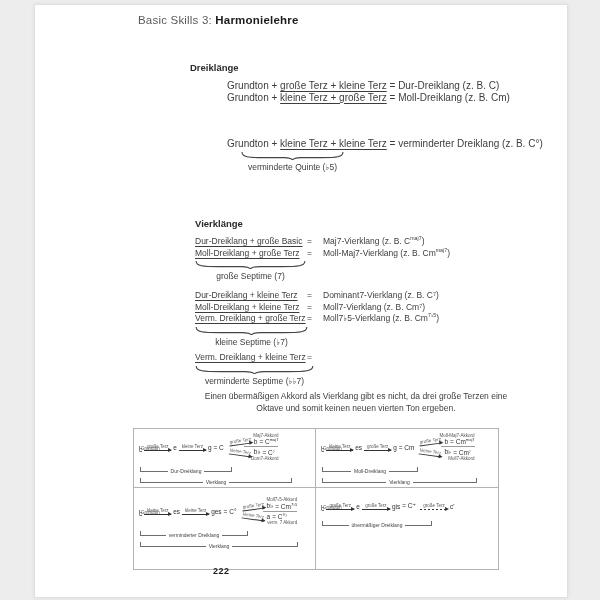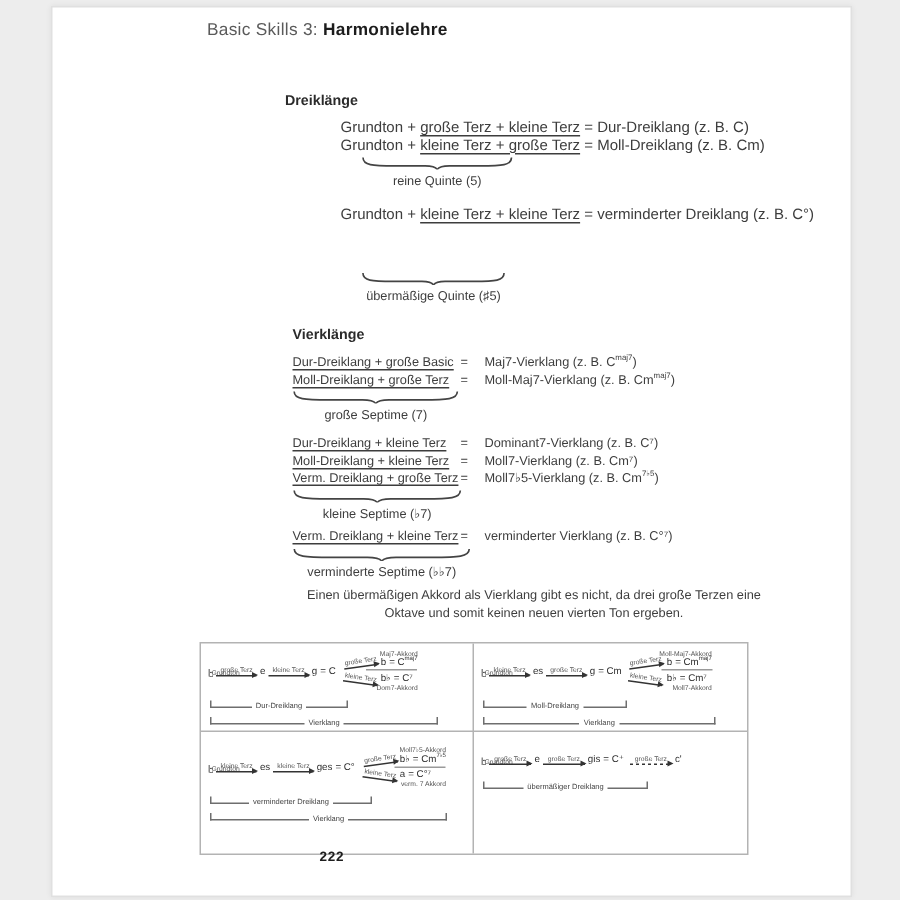--- a/index.html
+++ b/index.html
@@ -59,39 +59,33 @@
 
 <div class="abs header">
   <span>Basic Skills 3: </span><span class="bold">Harmonielehre</span>
 </div>
 
 <div class="abs h2" style="left:190px;top:62px">Dreiklänge</div>
 
 <div class="abs" style="left:195px;top:80px">
   <div class="fline"><span>Grundton + </span><span class="u">große Terz + kleine Terz</span><span> = Dur-Dreiklang (z. B. C)</span></div>
   <div class="fline"><span>Grundton + </span><span class="u">kleine Terz + große Terz</span><span> = Moll-Dreiklang (z. B. Cm)</span></div>
-  <div class="bwrap" style="margin-left:46px;width:101px">
+</div>
+
+<div class="abs" style="left:195px;top:138px">
+  <div class="fline"><span>Grundton + </span><span class="u">kleine Terz + kleine Terz</span><span> = verminderter Dreiklang (z. B. C°)</span></div>
+  <div class="bwrap" style="margin-left:46px;width:103px">
     <svg class="brace" viewBox="0 0 100 10" preserveAspectRatio="none">
         <path d="M1,0 C1,6.5 7,7 22,7 L42,7 C46.5,7 48.7,7.6 50,10 C51.3,7.6 53.5,7 58,7 L78,7 C93,7 99,6.5 99,0" fill="none" stroke="#444" stroke-width="1.1" stroke-linecap="round" vector-effect="non-scaling-stroke"></path>
       </svg>
-    <div class="blabel">reine Quinte (5)</div>
-  </div>
-</div>
-
-<div class="abs" style="left:195px;top:138px">
-  <div class="fline"><span>Grundton + </span><span class="u">kleine Terz + kleine Terz</span><span> = verminderter Dreiklang (z. B. C°)</span></div>
+    <div class="blabel">verminderte Quinte (♭5)</div>
+  </div>
 </div>
 
 <div class="abs" style="left:195px;top:180px">
-  <div class="bwrap" style="margin-left:46px;width:96px">
-    <svg class="brace" viewBox="0 0 100 10" preserveAspectRatio="none">
-        <path d="M1,0 C1,6.5 7,7 22,7 L42,7 C46.5,7 48.7,7.6 50,10 C51.3,7.6 53.5,7 58,7 L78,7 C93,7 99,6.5 99,0" fill="none" stroke="#444" stroke-width="1.1" stroke-linecap="round" vector-effect="non-scaling-stroke"></path>
-      </svg>
-    <div class="blabel">übermäßige Quinte (♯5)</div>
-  </div>
 </div>
 
 <div class="abs h2" style="left:195px;top:218px">Vierklänge</div>
 
 <div class="abs" style="left:195px;top:236px">
   <div class="tgrid">
       <span class="u">Dur-Dreiklang + große Basic</span>
       <span>=</span>
       <span><span>Maj7-Vierklang (z. B. C</span><sup>maj7</sup><span>)</span></span>
     </div>
@@ -129,21 +123,20 @@
         <path d="M1,0 C1,6.5 7,7 22,7 L42,7 C46.5,7 48.7,7.6 50,10 C51.3,7.6 53.5,7 58,7 L78,7 C93,7 99,6.5 99,0" fill="none" stroke="#444" stroke-width="1.1" stroke-linecap="round" vector-effect="non-scaling-stroke"></path>
       </svg>
     <div class="blabel">kleine Septime (♭7)</div>
   </div>
 </div>
 
 <div class="abs" style="left:195px;top:352px">
   <div class="tgrid">
       <span class="u">Verm. Dreiklang + kleine Terz</span>
       <span>=</span>
-      <span><span>verminderter Vierklang (z. B. C°⁷)</span><sup></sup><span></span></span>
     </div>
   <div class="bwrap" style="margin-left:0;width:119px">
     <svg class="brace" viewBox="0 0 100 10" preserveAspectRatio="none">
         <path d="M1,0 C1,6.5 7,7 22,7 L42,7 C46.5,7 48.7,7.6 50,10 C51.3,7.6 53.5,7 58,7 L78,7 C93,7 99,6.5 99,0" fill="none" stroke="#444" stroke-width="1.1" stroke-linecap="round" vector-effect="non-scaling-stroke"></path>
       </svg>
     <div class="blabel">verminderte Septime (♭♭7)</div>
   </div>
 </div>
 
 <div class="abs para" style="left:195px;top:390px">Einen übermäßigen Akkord als Vierklang gibt es nicht, da drei große Terzen eine Oktave und somit keinen neuen vierten Ton ergeben.</div>

